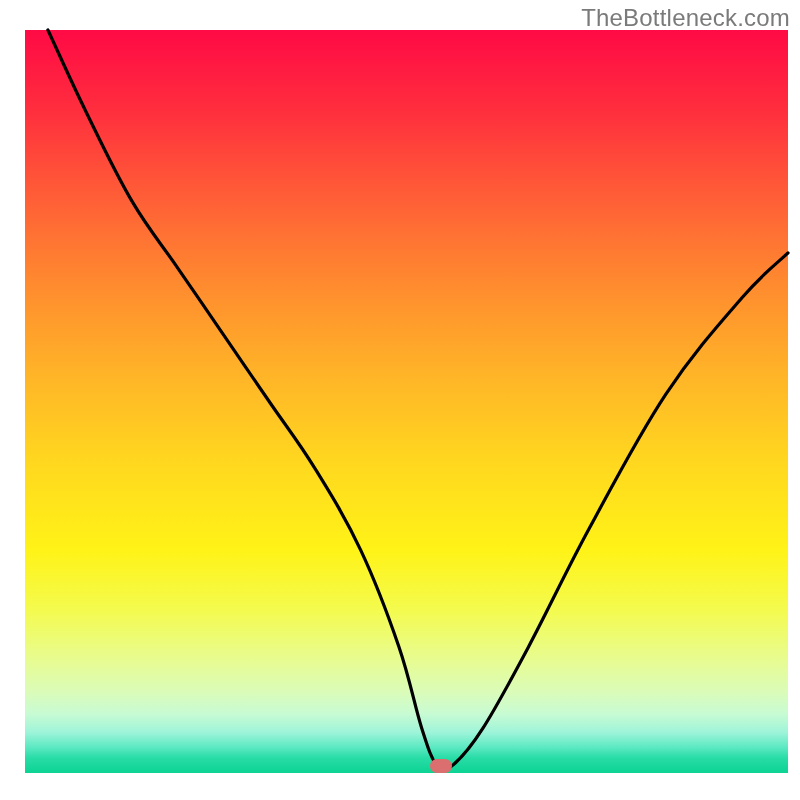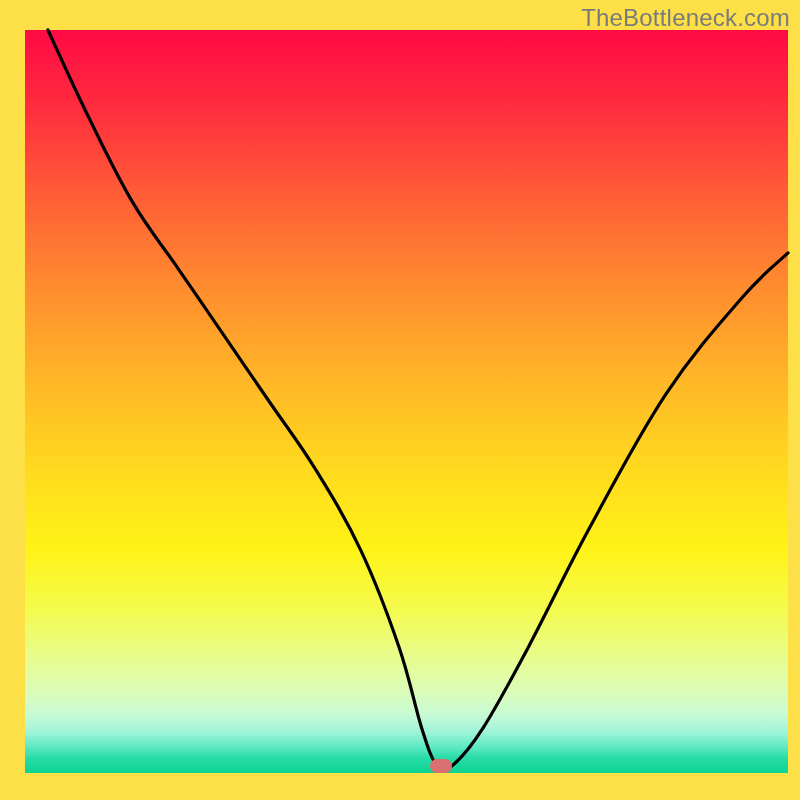--- a/index.html
+++ b/index.html
@@ -8,21 +8,21 @@
     width: 800px;
     height: 800px;
     overflow: hidden;
     background: #000;
     font-family: Arial, Helvetica, sans-serif;
   }
   .frame {
     position: relative;
     width: 800px;
     height: 800px;
-    background: #fde047;
+    background: #ffffff;
   }
   .watermark {
     position: absolute;
     top: 4px;
     right: 10px;
     color: #7a7a7a;
     font-size: 24px;
     font-weight: 400;
     letter-spacing: 0.2px;
     z-index: 50;

